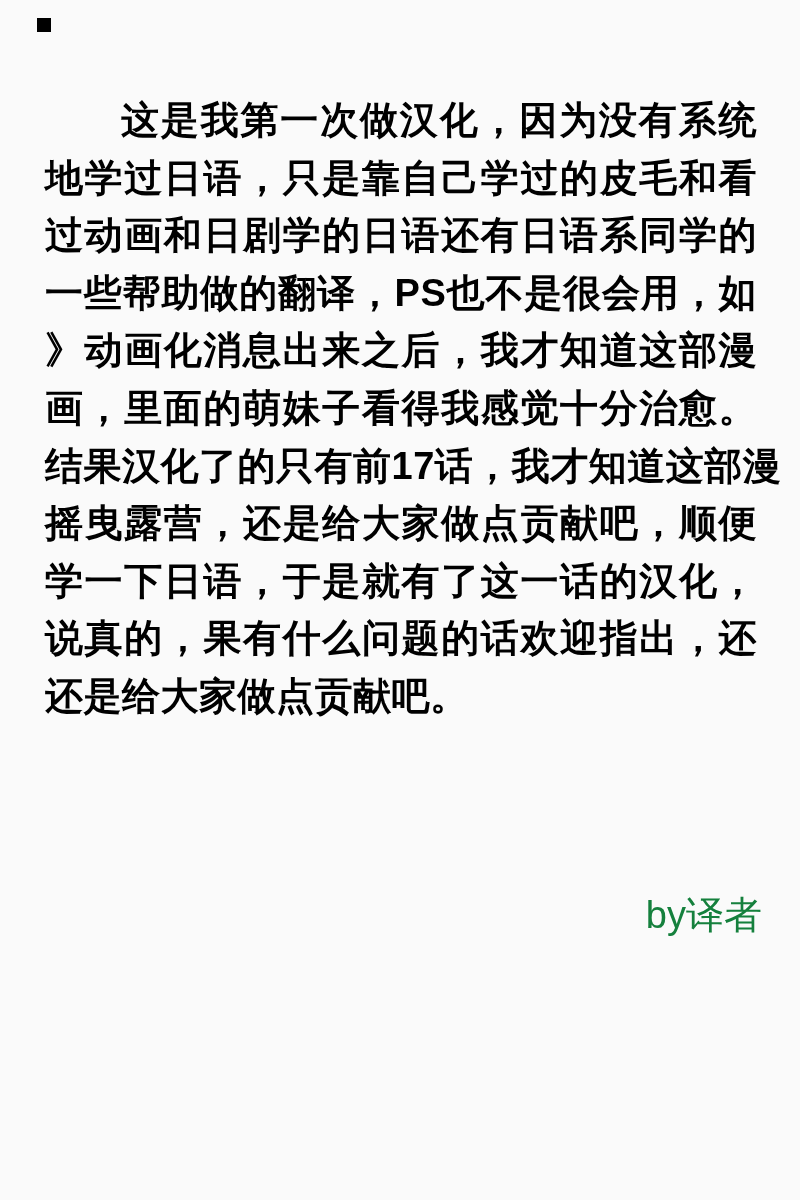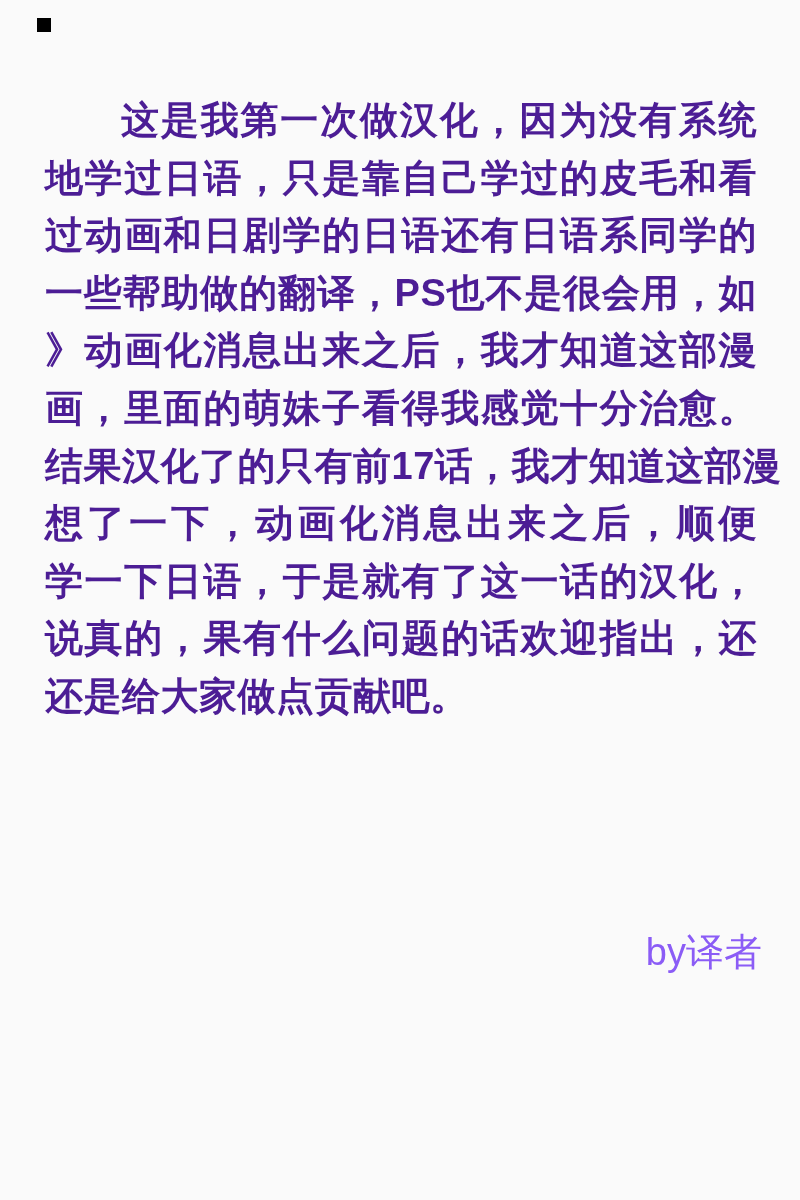--- a/index.html
+++ b/index.html
@@ -20,21 +20,21 @@
     top: 18px;
     width: 14px;
     height: 14px;
     background: #000000;
   }
   .note-body {
     position: absolute;
     left: 45px;
     top: 92px;
     width: 712px;
-    color: #4c1d95;
+    color: #000000;
   }
   .note-line {
     font-size: 38px;
     font-weight: bold;
     line-height: 57.6px;
     height: 57.6px;
     white-space: nowrap;
     text-align: justify;
     text-align-last: justify;
     letter-spacing: 0.5px;
@@ -46,37 +46,36 @@
     text-align: left;
     text-align-last: left;
   }
   .signature {
     position: absolute;
     top: 893px;
     right: 38px;
     font-size: 38px;
     font-weight: normal;
     line-height: 44px;
-    color: #8b5cf6;
+    color: #15803d;
     text-align: right;
-    margin-top: 37px;
   }
 </style>
 </head>
 <body>
 
 <div class="corner-mark"></div>
 
 <div class="note-body">
   <div class="note-line first">这是我第一次做汉化，因为没有系统</div>
   <div class="note-line">地学过日语，只是靠自己学过的皮毛和看</div>
   <div class="note-line">过动画和日剧学的日语还有日语系同学的</div>
   <div class="note-line">一些帮助做的翻译，PS也不是很会用，如</div>
   <div class="note-line">》动画化消息出来之后，我才知道这部漫</div>
   <div class="note-line">画，里面的萌妹子看得我感觉十分治愈。</div>
   <div class="note-line">结果汉化了的只有前17话，我才知道这部漫</div>
-  <div class="note-line">想了一下，动画化消息出来之后，顺便</div>
+  <div class="note-line">摇曳露营，还是给大家做点贡献吧，顺便</div>
   <div class="note-line">学一下日语，于是就有了这一话的汉化，</div>
   <div class="note-line">说真的，果有什么问题的话欢迎指出，还</div>
   <div class="note-line last">还是给大家做点贡献吧。</div>
 </div>
 
 <div class="signature">by译者</div>
 
 </body></html>

